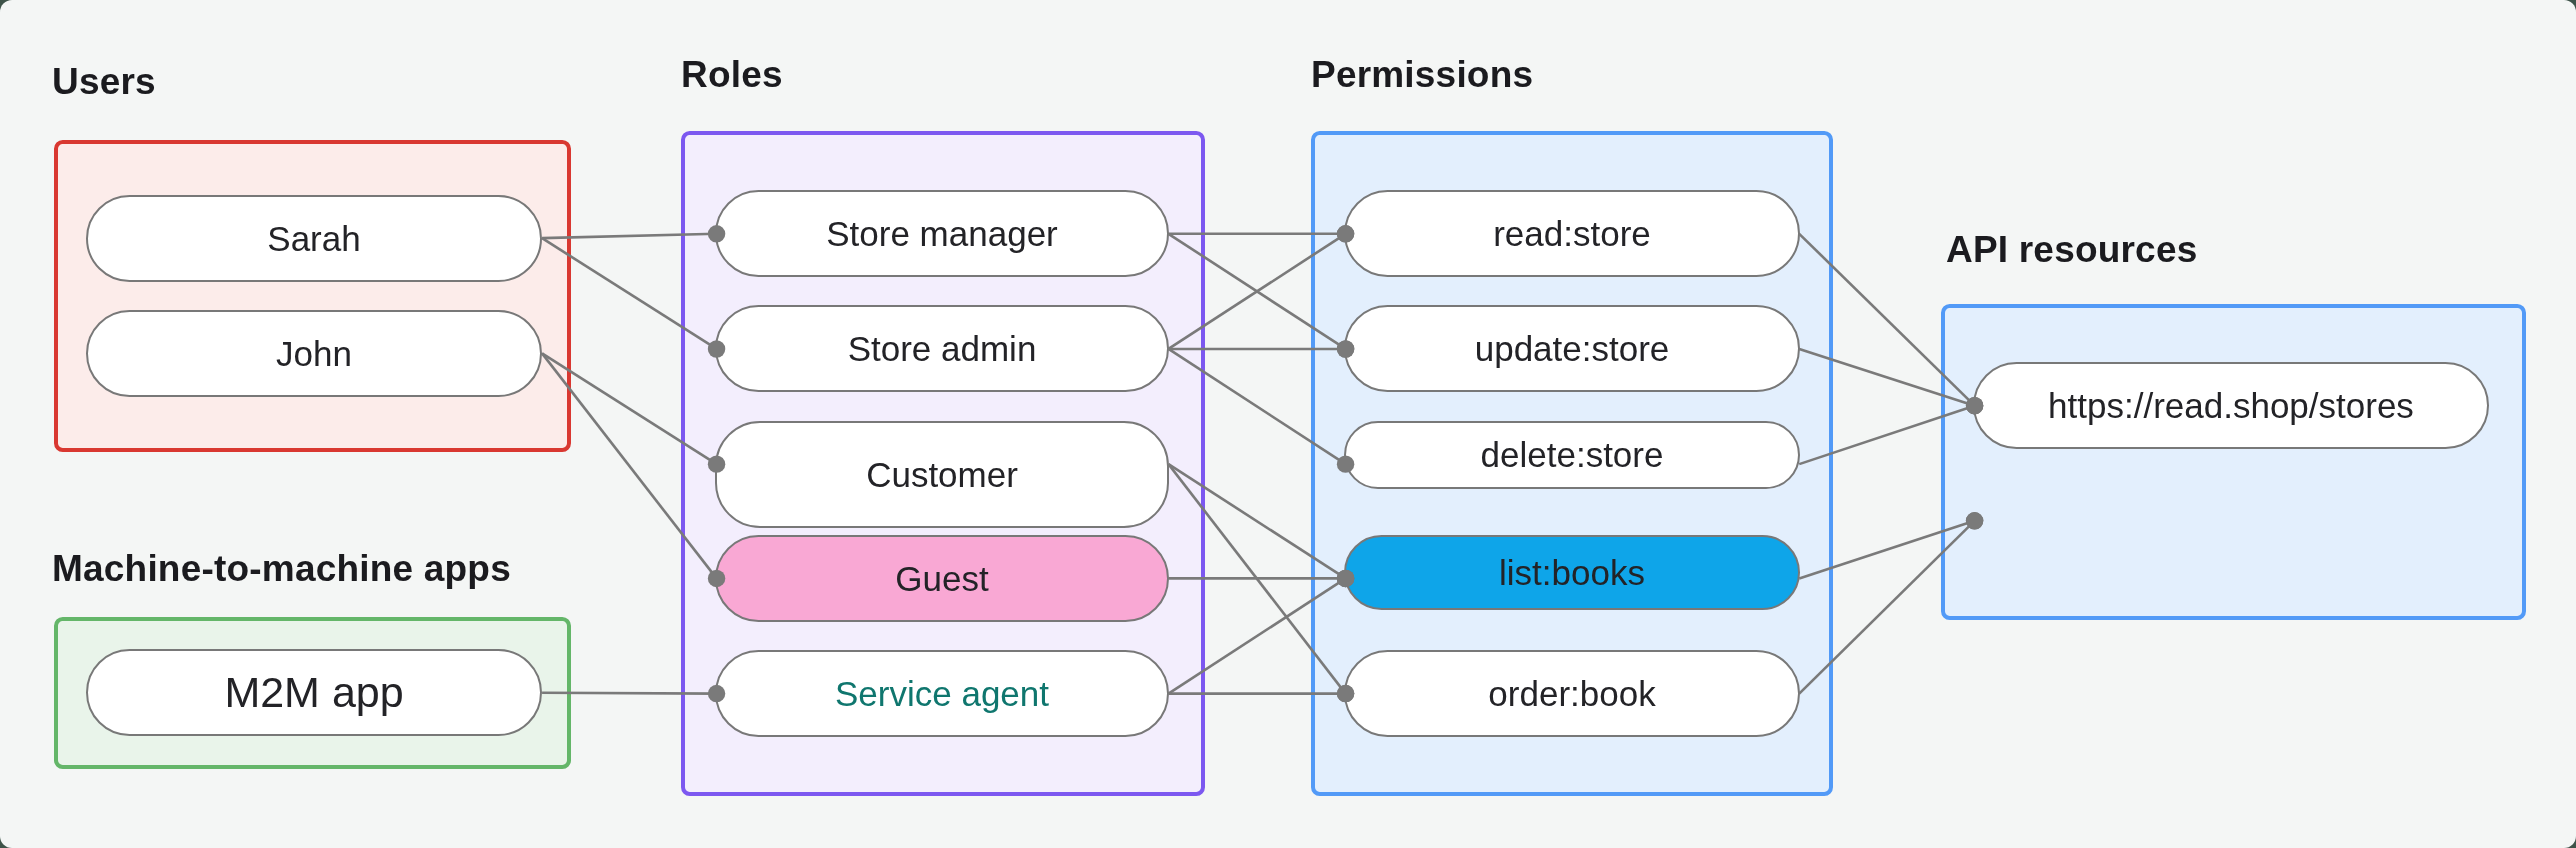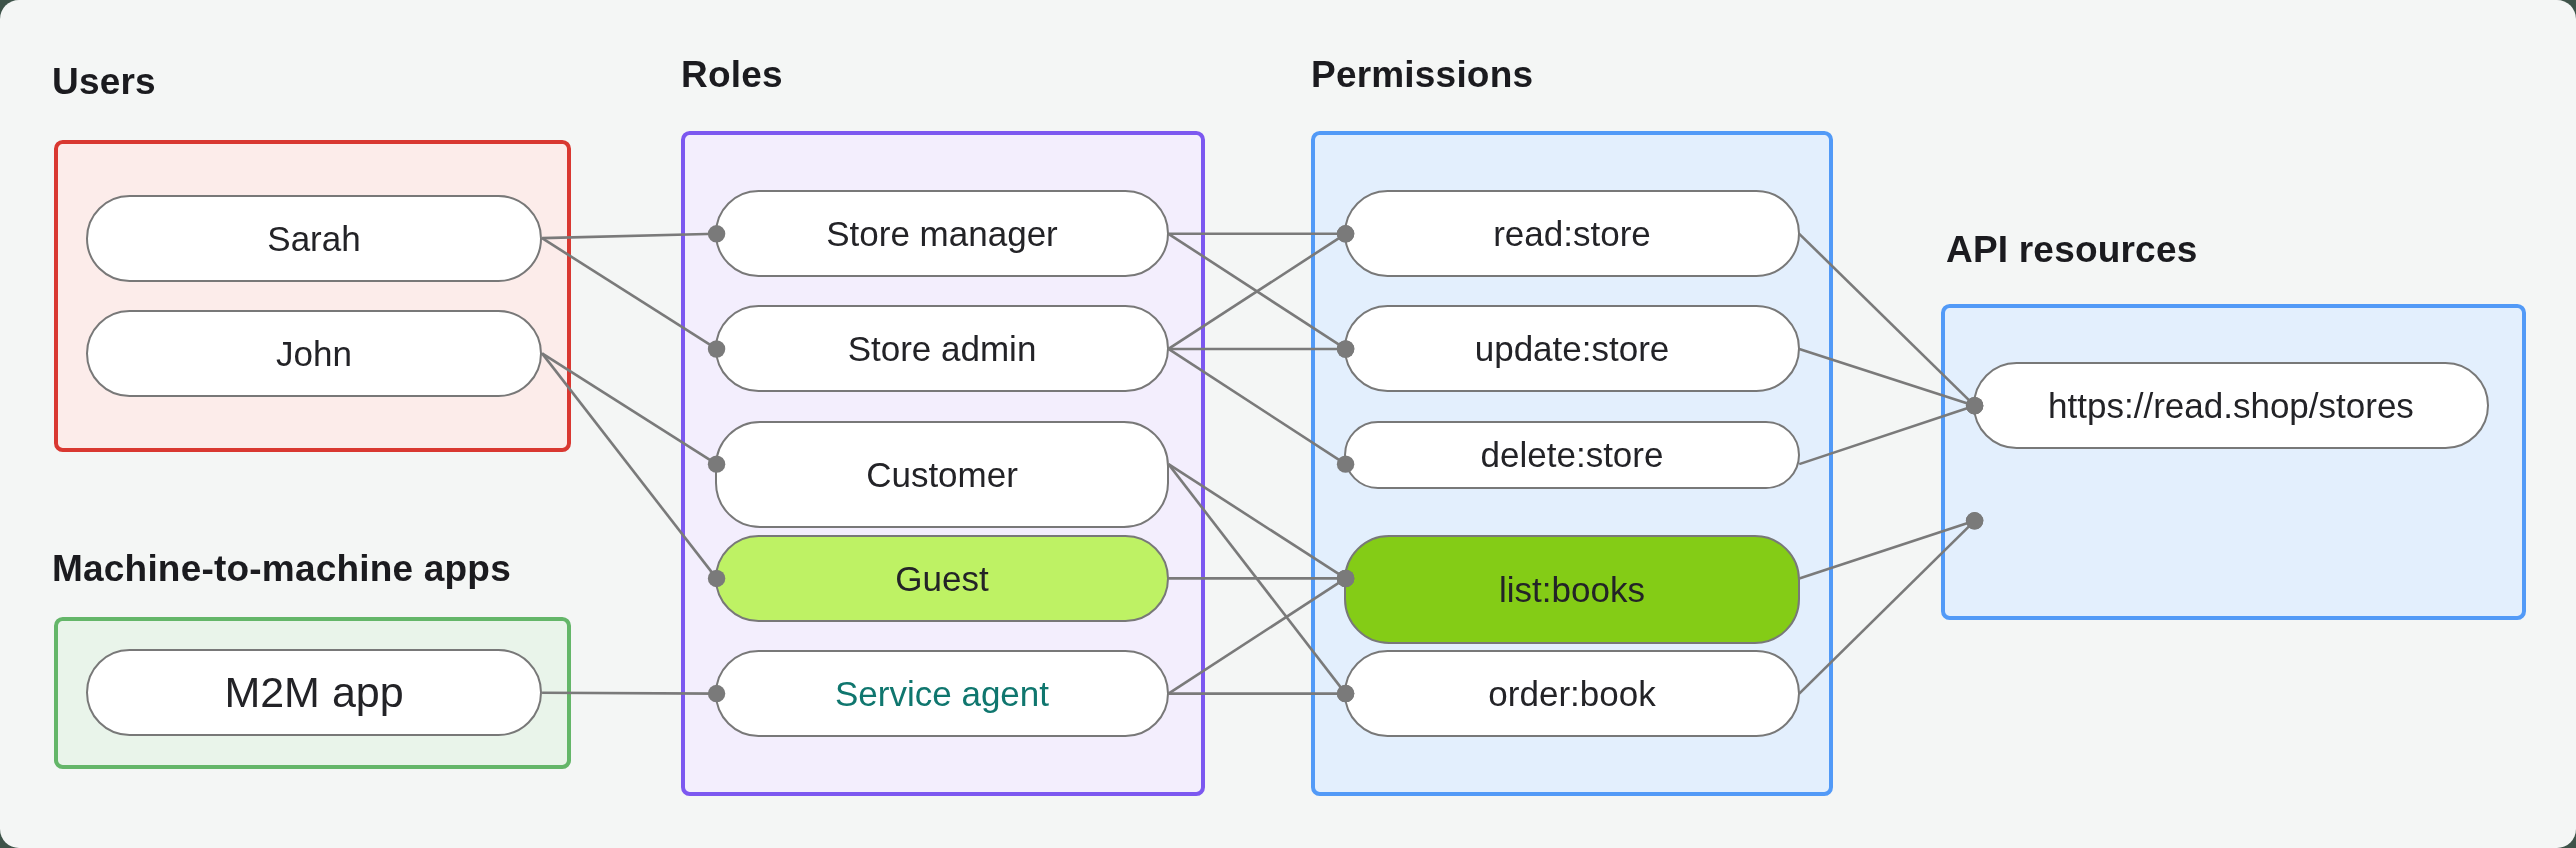--- a/index.html
+++ b/index.html
@@ -3,21 +3,21 @@
 <meta charset="utf-8">
 <style>
   html, body {
     margin: 0; padding: 0;
     width: 2576px; height: 848px;
     overflow: hidden;
   }
   .panel {
     position: relative;
     width: 2576px; height: 848px;
-    border-radius: 19px;
+    border-radius: 12px;
     overflow: hidden;
     font-family: "Liberation Sans", sans-serif;
   }
   .layer { position: absolute; left: 0; top: 0; width: 100%; height: 100%; }
   .group {
     position: absolute;
     box-sizing: border-box;
     border-radius: 8.7px;
   }
   .group-label {
@@ -55,26 +55,26 @@
       <div class="group" style="left: 1941px; top: 304px; width: 585px; height: 316px; background: rgb(227, 239, 253); border: 4.4px solid rgb(82, 154, 247);"></div>
       <div class="group-label" style="left: 1946px; top: 229px; color: rgb(27, 27, 31); font-size: 37px;">API resources</div>
     </div>
   <div class="layer" id="nodes-layer">
       <div class="node" style="left: 86px; top: 195px; width: 456px; height: 87px; background: rgb(255, 255, 255); border: 2.6px solid rgb(120, 120, 120); color: rgb(35, 35, 39); font-size: 35px;">Sarah</div>
       <div class="node" style="left: 86px; top: 310px; width: 456px; height: 87px; background: rgb(255, 255, 255); border: 2.6px solid rgb(120, 120, 120); color: rgb(35, 35, 39); font-size: 35px;">John</div>
       <div class="node" style="left: 86px; top: 649px; width: 456px; height: 87px; background: rgb(255, 255, 255); border: 2.6px solid rgb(120, 120, 120); color: rgb(35, 35, 39); font-size: 43px;">M2M app</div>
       <div class="node" style="left: 715px; top: 190px; width: 454px; height: 87px; background: rgb(255, 255, 255); border: 2.6px solid rgb(120, 120, 120); color: rgb(35, 35, 39); font-size: 35px;">Store manager</div>
       <div class="node" style="left: 715px; top: 305px; width: 454px; height: 87px; background: rgb(255, 255, 255); border: 2.6px solid rgb(120, 120, 120); color: rgb(35, 35, 39); font-size: 35px;">Store admin</div>
       <div class="node" style="left: 715px; top: 421px; width: 454px; height: 107px; background: rgb(255, 255, 255); border: 2.6px solid rgb(120, 120, 120); color: rgb(35, 35, 39); font-size: 35px;">Customer</div>
-      <div class="node" style="left: 715px; top: 535px; width: 454px; height: 87px; background: #bef264; border: 2.6px solid rgb(120, 120, 120); color: rgb(35, 35, 39); font-size: 35px;">Guest</div>
+      <div class="node" style="left: 715px; top: 535px; width: 454px; height: 87px; background: #f9a8d4; border: 2.6px solid rgb(120, 120, 120); color: rgb(35, 35, 39); font-size: 35px;">Guest</div>
       <div class="node" style="left: 715px; top: 650px; width: 454px; height: 87px; background: rgb(255, 255, 255); border: 2.6px solid rgb(120, 120, 120); color: #0f766e; font-size: 35px;">Service agent</div>
       <div class="node" style="left: 1344px; top: 190px; width: 456px; height: 87px; background: rgb(255, 255, 255); border: 2.6px solid rgb(120, 120, 120); color: rgb(35, 35, 39); font-size: 35px;">read:store</div>
       <div class="node" style="left: 1344px; top: 305px; width: 456px; height: 87px; background: rgb(255, 255, 255); border: 2.6px solid rgb(120, 120, 120); color: rgb(35, 35, 39); font-size: 35px;">update:store</div>
       <div class="node" style="left: 1344px; top: 421px; width: 456px; height: 68px; background: rgb(255, 255, 255); border: 2.6px solid rgb(120, 120, 120); color: rgb(35, 35, 39); font-size: 35px;">delete:store</div>
-      <div class="node" style="left: 1344px; top: 535px; width: 456px; height: 109px; background: #84cc16; border: 2.6px solid rgb(120, 120, 120); color: rgb(35, 35, 39); font-size: 35px;">list:books</div>
+      <div class="node" style="left: 1344px; top: 535px; width: 456px; height: 75px; background: #0ea5e9; border: 2.6px solid rgb(120, 120, 120); color: rgb(35, 35, 39); font-size: 35px;">list:books</div>
       <div class="node" style="left: 1344px; top: 650px; width: 456px; height: 87px; background: rgb(255, 255, 255); border: 2.6px solid rgb(120, 120, 120); color: rgb(35, 35, 39); font-size: 35px;">order:book</div>
       <div class="node" style="left: 1973px; top: 362px; width: 516px; height: 87px; background: rgb(255, 255, 255); border: 2.6px solid rgb(120, 120, 120); color: rgb(35, 35, 39); font-size: 35px;">https://read.shop/stores</div>
     </div>
   <svg class="edges" id="edges-layer" width="2576" height="848" viewBox="0 0 2952 972">
       <line x1="621" y1="273" x2="821" y2="268" stroke="#7a7a7a" stroke-width="3"></line>
       <line x1="621" y1="273" x2="821" y2="400" stroke="#7a7a7a" stroke-width="3"></line>
       <line x1="621" y1="405" x2="821" y2="532" stroke="#7a7a7a" stroke-width="3"></line>
       <line x1="621" y1="405" x2="821" y2="663" stroke="#7a7a7a" stroke-width="3"></line>
       <line x1="621" y1="794" x2="821" y2="795" stroke="#7a7a7a" stroke-width="3"></line>
       <line x1="1339" y1="268" x2="1542" y2="268" stroke="#7a7a7a" stroke-width="3"></line>

